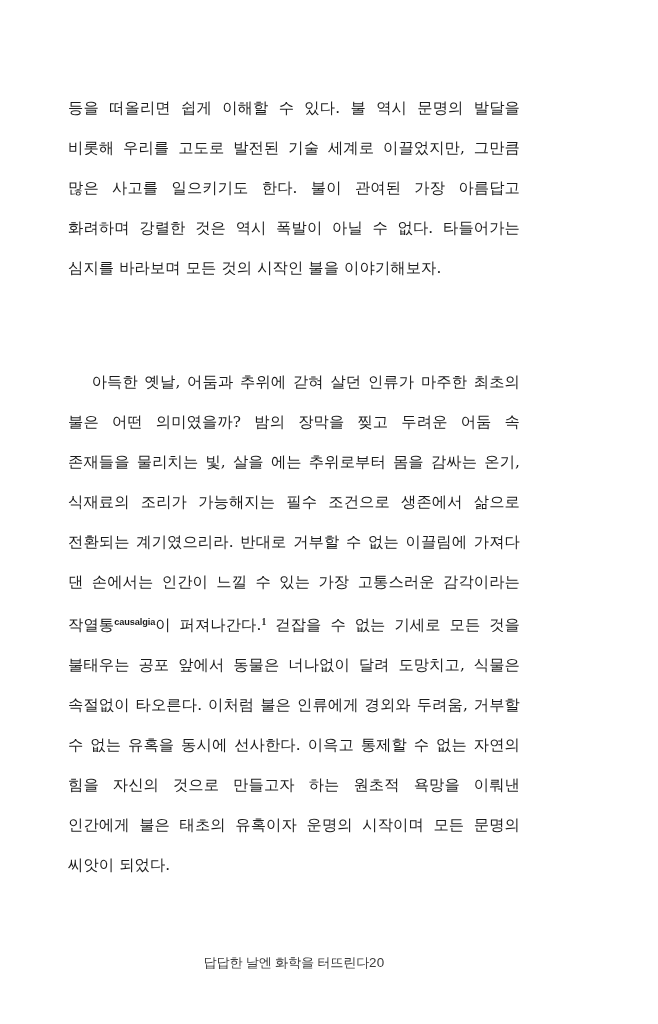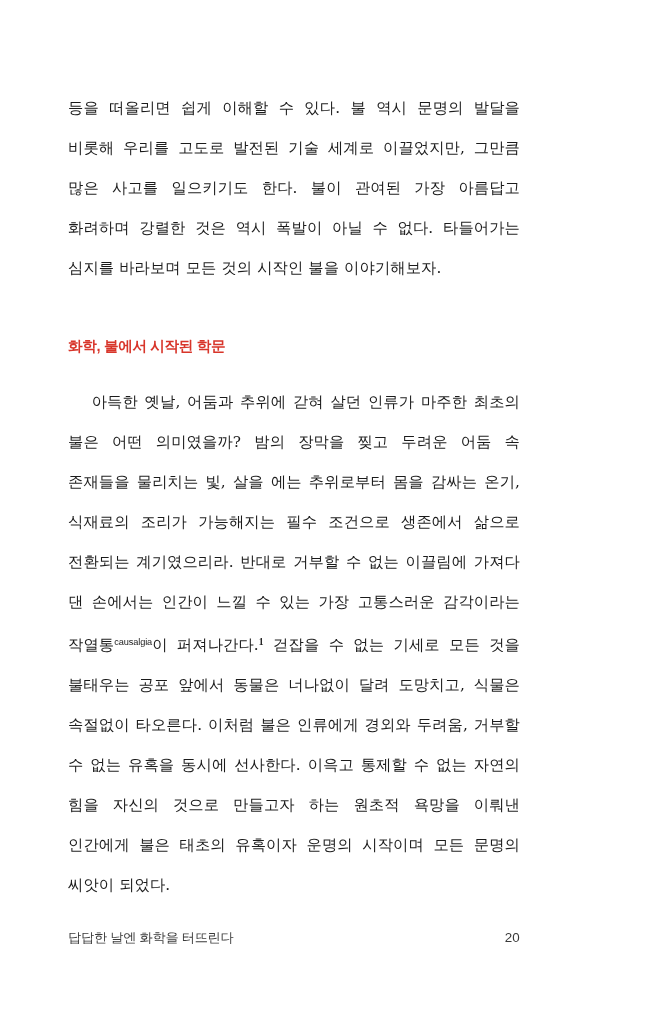--- a/index.html
+++ b/index.html
@@ -56,44 +56,44 @@
     white-space: nowrap;
   }
 
   .gap-before-heading { height: 48px; }
   .gap-after-heading  { height: 26px; }
 
   
   .romanization {
     font-family: "Liberation Sans", "DejaVu Sans", sans-serif;
     font-size: 9.2px;
-    font-weight: 400;
+    font-weight: 700;
     vertical-align: 0.52em;
     letter-spacing: -0.1px;
     color: #1b1b1b;
     margin-top: 28px;
   }
 
   .footnote-ref {
     font-family: "Liberation Serif", "DejaVu Serif", serif;
     font-size: 9.6px;
     font-weight: bold;
     vertical-align: 0.5em;
     color: #1b1b1b;
   }
 
   
   .page-footer {
     position: absolute;
     left: 68px;
-    top: 929px;
+    top: 954px;
     width: 452px;
     display: flex;
     align-items: baseline;
-    justify-content: space-between;
+    justify-content: center;
     font-family: "Liberation Sans", "DejaVu Sans", sans-serif;
   }
 
   .footer-title {
     font-size: 13.2px;
     color: #3a3a3a;
     letter-spacing: -0.25px;
     white-space: nowrap;
   }
 
@@ -107,21 +107,20 @@
 <body>
 
 <div class="page">
 
   <div class="text-column">
 
     <p class="body-par">등을 떠올리면 쉽게 이해할 수 있다. 불 역시 문명의 발달을 비롯해 우리를 고도로 발전된 기술 세계로 이끌었지만, 그만큼 많은 사고를 일으키기도 한다. 불이 관여된 가장 아름답고 화려하며 강렬한 것은 역시 폭발이 아닐 수 없다. 타들어가는 심지를 바라보며 모든 것의 시작인 불을 이야기해보자.</p>
 
     <div class="gap-before-heading"></div>
 
-    <h2 class="section-heading">화학, 불에서 시작된 학문</h2>
 
     <div class="gap-after-heading"></div>
 
     <p class="body-par indent"><span>아득한 옛날, 어둠과 추위에 갇혀 살던 인류가 마주한 최초의 불은 어떤 의미였을까? 밤의 장막을 찢고 두려운 어둠 속 존재들을 물리치는 빛, 살을 에는 추위로부터 몸을 감싸는 온기, 식재료의 조리가 가능해지는 필수 조건으로 생존에서 삶으로 전환되는 계기였으리라. 반대로 거부할 수 없는 이끌림에 가져다 댄 손에서는 인간이 느낄 수 있는 가장 고통스러운 감각이라는 작열통</span><span class="romanization">causalgia</span><span>이 퍼져나간다.</span><span class="footnote-ref">1</span><span> 걷잡을 수 없는 기세로 모든 것을 불태우는 공포 앞에서 동물은 너나없이 달려 도망치고, 식물은 속절없이 타오른다. 이처럼 불은 인류에게 경외와 두려움, 거부할 수 없는 유혹을 동시에 선사한다. 이윽고 통제할 수 없는 자연의 힘을 자신의 것으로 만들고자 하는 원초적 욕망을 이뤄낸 인간에게 불은 태초의 유혹이자 운명의 시작이며 모든 문명의 씨앗이 되었다.</span></p>
 
   </div>
 
   <div class="page-footer">
     <span class="footer-title">답답한 날엔 화학을 터뜨린다</span>
     <span class="footer-page-number">20</span>

